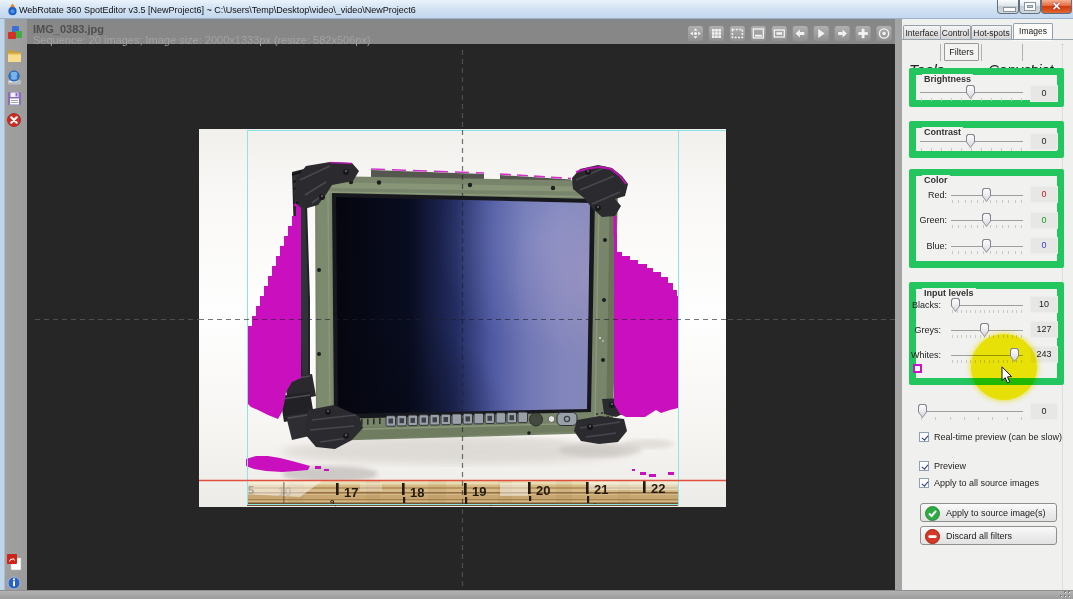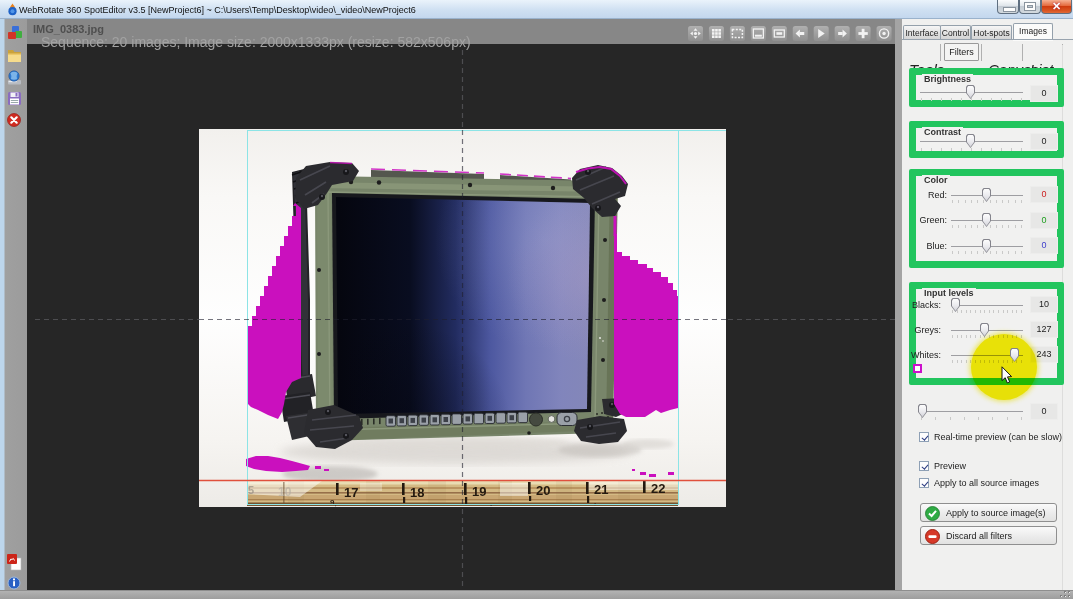--- a/index.html
+++ b/index.html
@@ -10,21 +10,21 @@
 #titletext{position:absolute;left:19px;top:4.5px;font-size:9px;color:#101010;white-space:pre;}
 #appicon{position:absolute;left:7px;top:3px;width:11px;height:13px;}
 .wbtn{position:absolute;top:0;height:14px;box-sizing:border-box;border:1px solid #5f6f80;border-top:none;border-radius:0 0 4px 4px;}
 #btnmin{left:997px;width:22px;background:linear-gradient(#fbfcfd,#dfe5ea 45%,#c4ccd4 50%,#d4dade);}
 #btnmax{left:1019px;width:22px;background:linear-gradient(#fbfcfd,#dfe5ea 45%,#c4ccd4 50%,#d4dade);}
 #btnclose{left:1041px;width:31px;background:linear-gradient(#f6b193,#e4693c 45%,#cf3c0e 50%,#d95420 80%,#e06a38);}
 #sidebar{position:absolute;left:0;top:19px;width:27px;height:572px;
  background:linear-gradient(90deg,#bdd6ec 0,#bdd6ec 4px,#a0a0a0 5px,#9b9b9b 100%);}
 #topbar{position:absolute;left:27px;top:19px;width:876px;height:25px;background:#878787;}
 #imgname{position:absolute;left:6px;top:4px;font-size:11px;font-weight:bold;color:#4f4f4f;}
-#imgsub{position:absolute;left:14px;top:15px;font-size:14px;color:#a2a2a2;}
+#imgsub{position:absolute;left:6px;top:15px;font-size:11px;color:#a2a2a2;}
 #canvas{position:absolute;left:27px;top:44px;width:868px;height:546px;background:#262626;}
 #photo{position:absolute;left:172px;top:85px;width:527px;height:378px;}
 #panel{position:absolute;left:897px;top:19px;width:176px;height:572px;background:#f0f0ef;font-size:9px;color:#1c1c1c;}
 #statusbar{position:absolute;left:0;top:590px;width:1073px;height:9px;
  background:linear-gradient(#b2b2b2,#9d9d9d);border-top:1px solid #8e8e8e;box-sizing:border-box;}
 .tab{position:absolute;top:6px;height:15px;z-index:5;box-sizing:border-box;border:1px solid #94a0ab;border-bottom:none;
  border-radius:2px 2px 0 0;background:linear-gradient(#f6f6f6,#dfdfdf 60%,#d2d2d2);
  font-size:8.5px;color:#222;text-align:center;line-height:14px;white-space:nowrap;overflow:hidden;}
 #tabimages{top:4px;height:18px;background:#fbfbfa;z-index:3;}
 .tabline{position:absolute;left:5px;top:20px;width:171px;height:1px;background:#98a3ae;z-index:5;}

